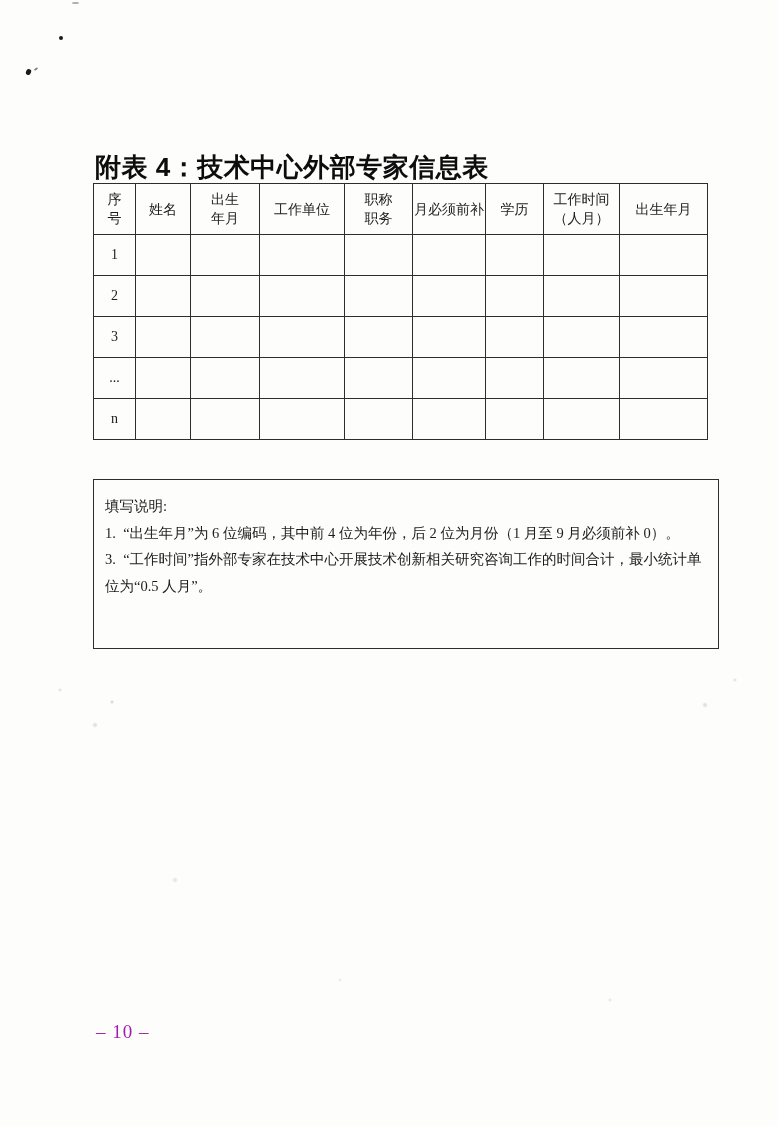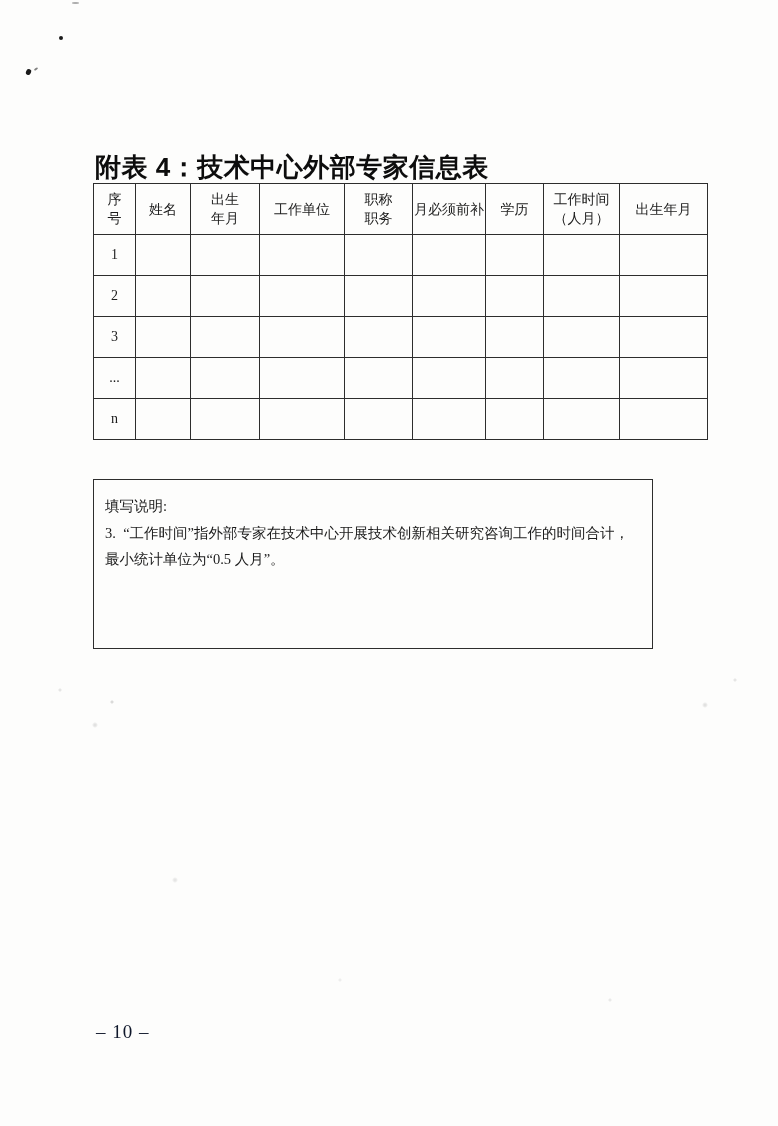--- a/index.html
+++ b/index.html
@@ -41,30 +41,30 @@
     height: 50px; font-weight: normal;
     white-space: pre-line; line-height: 19px;
   }
   table.grid tbody tr.data-row td { height: 40px; }
   table.grid tr.summary-row td { height: 37px; }
   td.summary-label {
     text-align: left; padding-left: 10px; letter-spacing: 1px;
   }
   .notes-box {
     position: absolute; left: 93px; top: 479px;
-    width: 560px; height: 170px; box-sizing: border-box;
+    width: 626px; height: 170px; box-sizing: border-box;
     border: 1.6px solid #2d2d2d;
     padding: 13px 11px 0 11px;
     font-size: 14.5px; line-height: 26.5px; color: #1c1c1c;
   }
   .notes-box p { margin: 0; white-space: pre-wrap; }
   .page-number {
     position: absolute; left: 96px; top: 1021px;
     font-family: "Liberation Serif", serif;
-    font-size: 19px; color: #0f172a; letter-spacing: 1px;
+    font-size: 19px; color: #a21caf; letter-spacing: 1px;
   }
   
   .speck { position: absolute; background: #1a1a1a; border-radius: 50%; }
   .speck-a { left: 59px; top: 36px; width: 4px; height: 4px; }
   .speck-b { left: 26px; top: 69px; width: 5px; height: 6px; border-radius: 60% 40% 50% 50%; transform: rotate(20deg); }
   .speck-c { left: 34px; top: 68px; width: 4px; height: 2px; opacity: .55; transform: rotate(-35deg); border-radius: 40%; }
   .speck-d { left: 72px; top: 2px; width: 7px; height: 2px; opacity: .35; border-radius: 40%; }
 </style>
 </head>
 <body>
@@ -159,16 +159,17 @@
       <td></td>
         <td></td>
       <td></td>
         <td></td>
     </tr>
   </tbody>
 </table>
 
 <div class="notes-box">
   <p>填写说明:</p>
+  <p>1.  “出生年月”为 6 位编码，其中前 4 位为年份，后 2 位为月份（1 月至 9 月必须前补 0）。</p>
   <p>3.  “工作时间”指外部专家在技术中心开展技术创新相关研究咨询工作的时间合计，最小统计单位为“0.5 人月”。</p>
 </div>
 
 <div class="page-number">– 10 –</div>
 
 </body></html>

